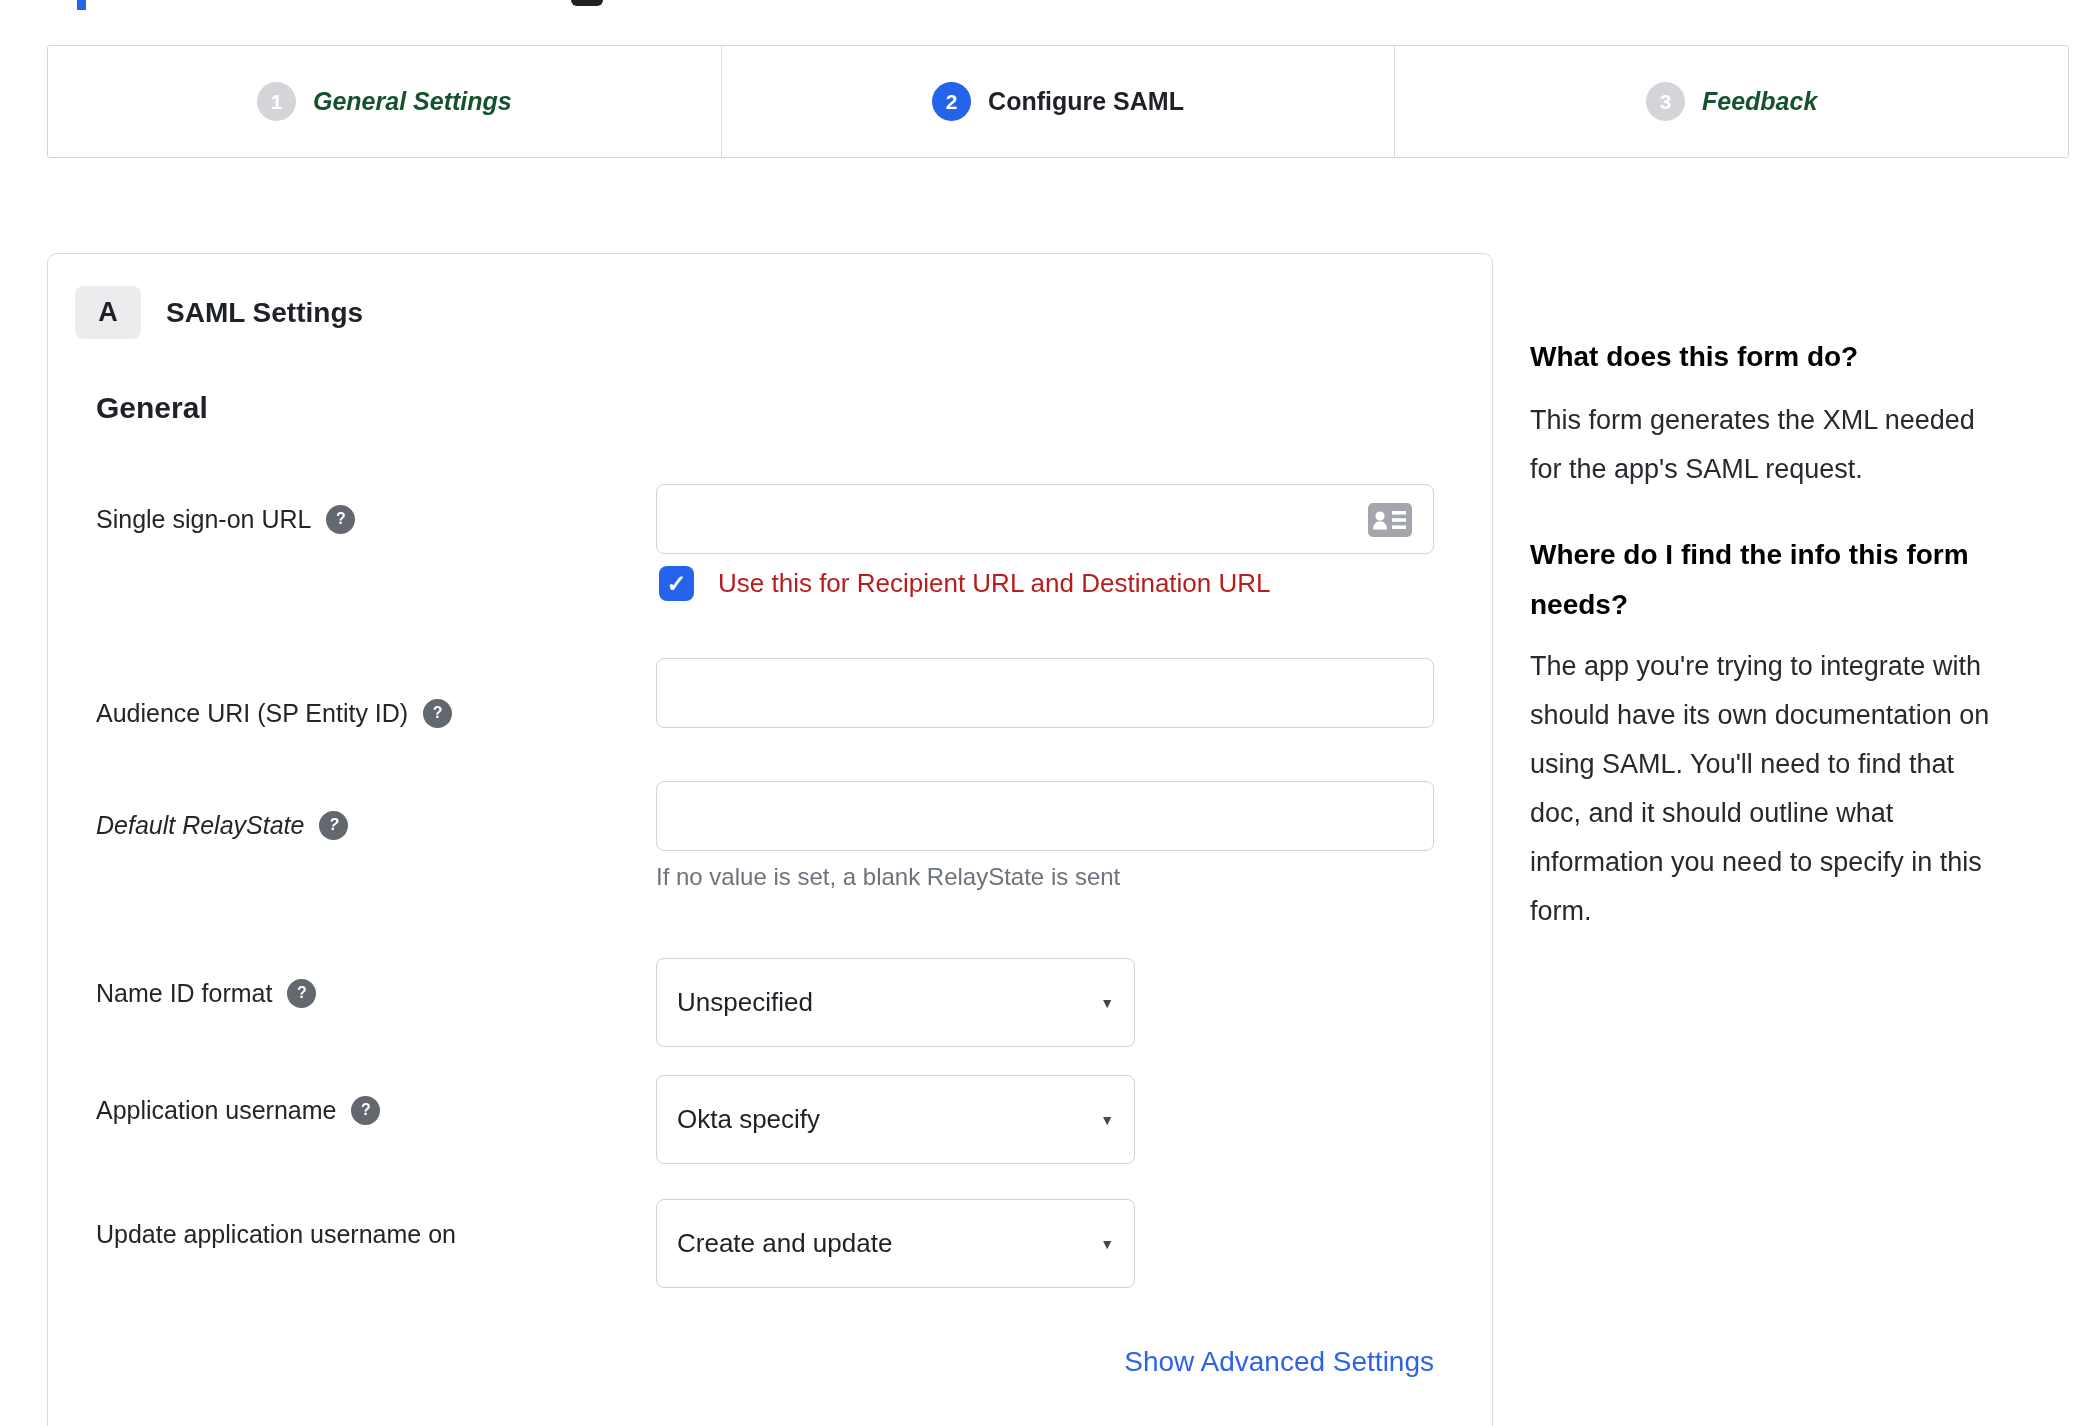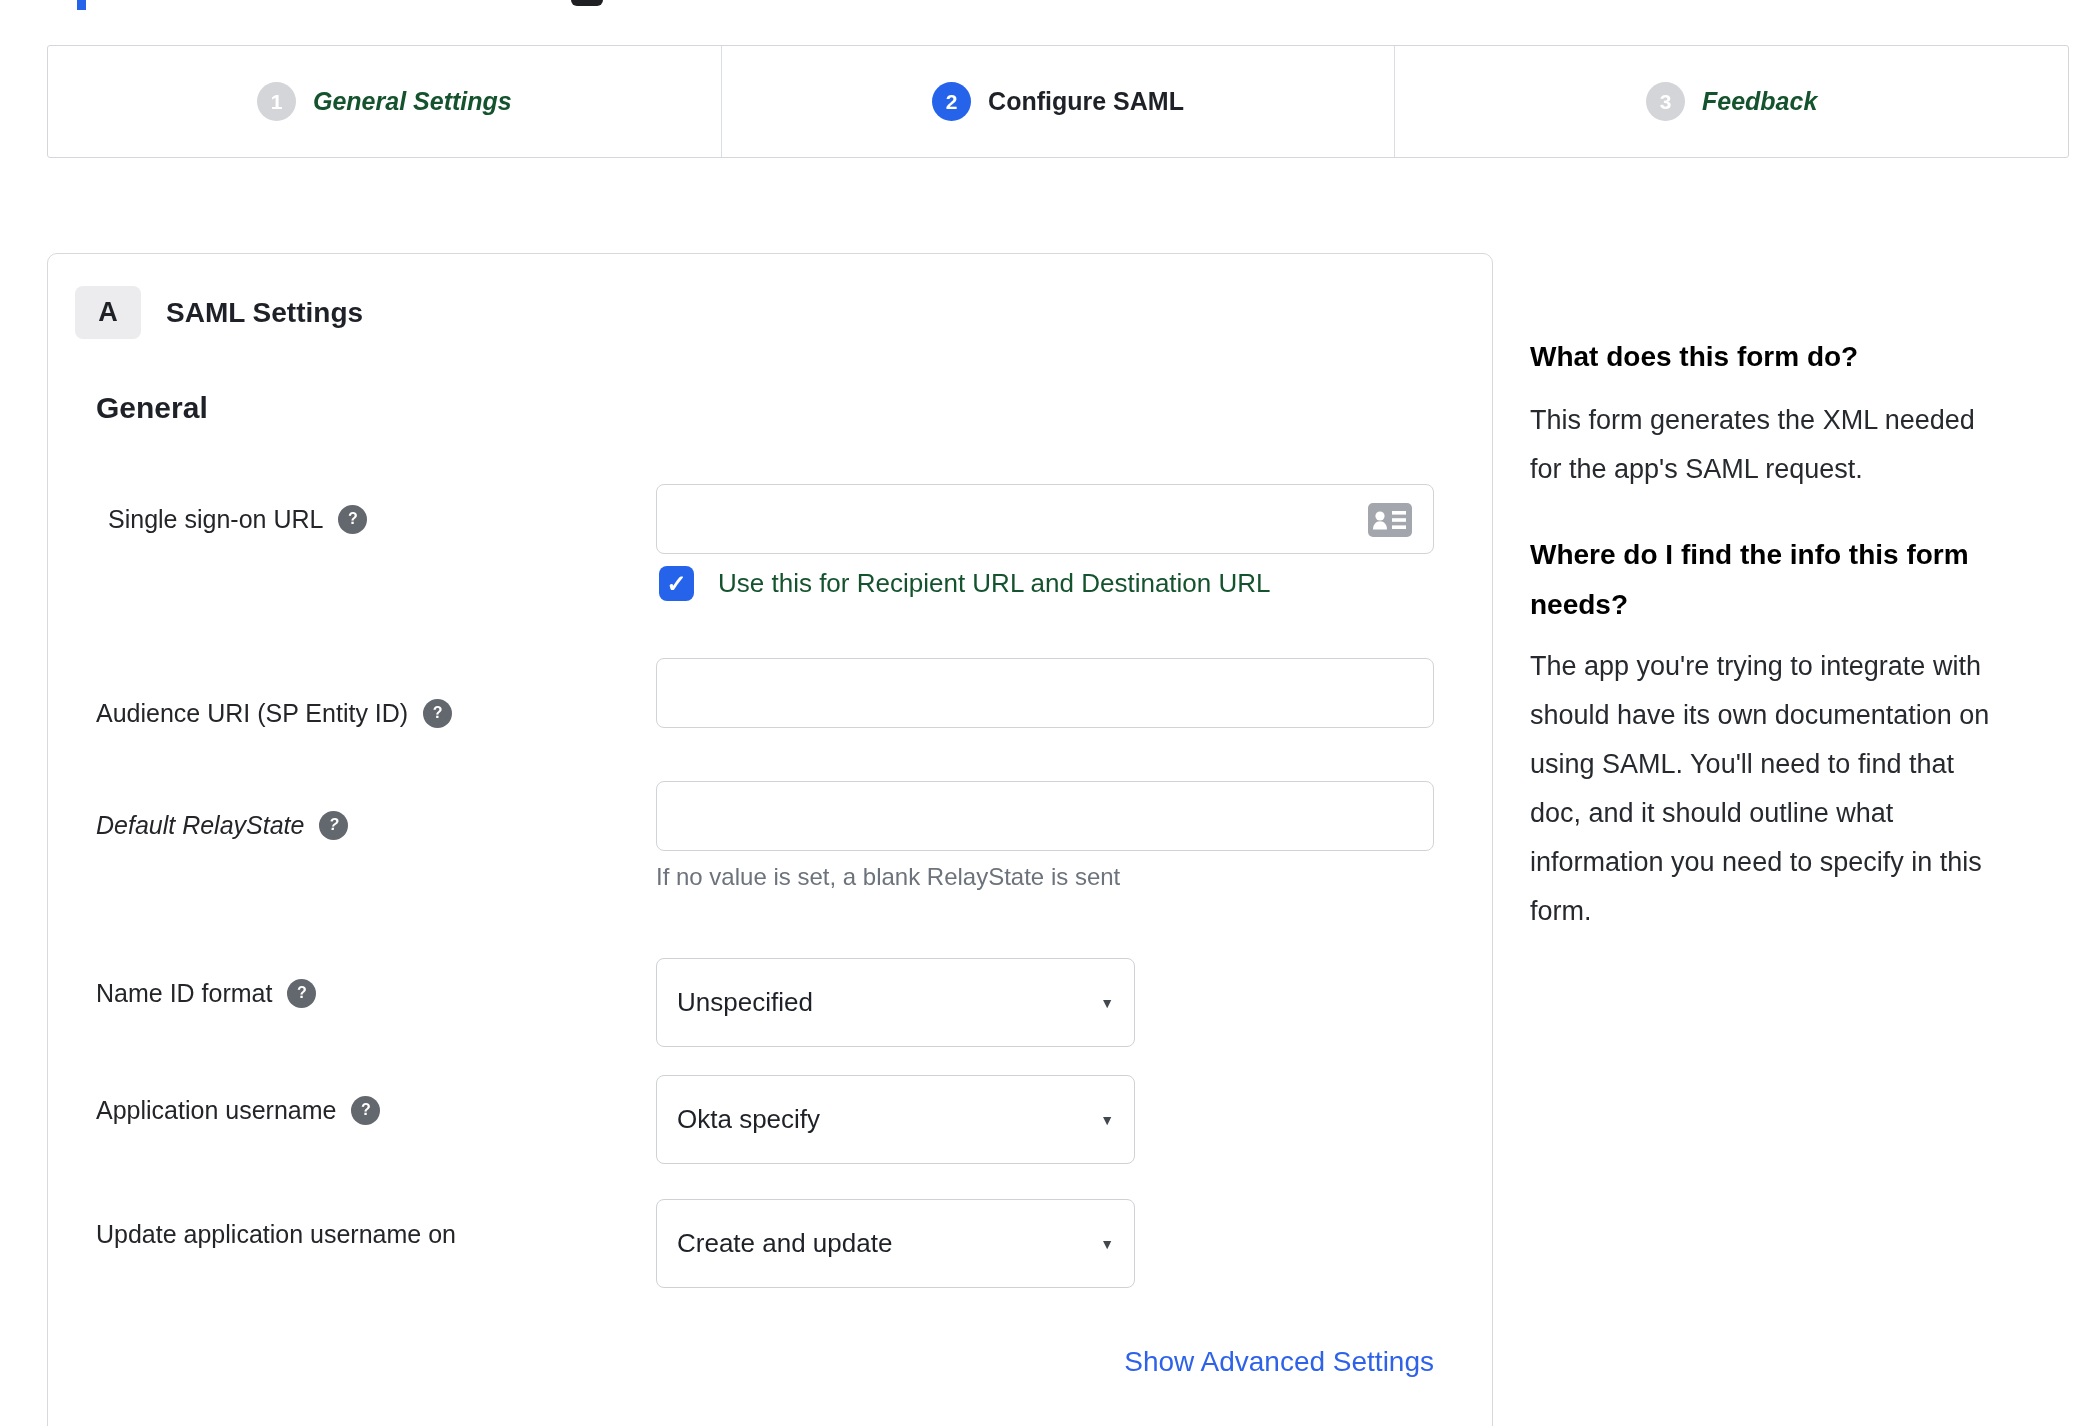--- a/index.html
+++ b/index.html
@@ -45,28 +45,28 @@
   .lab { left:48px; width:545px; display:flex; align-items:center; }
   .txt-input { left:608px; width:778px; height:70px; border:1px solid #d1d3d6;
     border-radius:8px; background:#fff; font-family:"Liberation Sans",sans-serif;
     font-size:26px; color:#1e2127; padding:0 70px 0 20px; outline:none; }
   .sel { left:608px; width:479px; height:89px; border:1px solid #cfd1d5;
     border-radius:8px; background:#fff; display:flex; align-items:center;
     padding:0 20px; font-size:26px; color:#1e2127; cursor:pointer; }
   .sel .caret { margin-left:auto; font-size:14px; color:#43474e; }
 
   
-  .lab-sso      { top:230px; height:70px;margin-left:12px; }
+  .lab-sso      { top:230px; height:70px; }
   .in-sso       { top:230px; }
   .cardicon     { left:1320px; top:249px; width:44px; height:34px; }
   .chk-row      { left:611px; top:312px; display:flex; align-items:center; gap:24px; }
   .checkbox     { width:35px; height:35px; background:#2563eb; border-radius:8px;
                   display:flex; align-items:center; justify-content:center;
                   color:#fff; font-size:24px; font-weight:bold; cursor:pointer; }
-  .chk-label    { font-size:26px; color:#14532d; }
+  .chk-label    { font-size:26px; color:#b91c1c; }
   .lab-aud      { top:424px; height:70px; }
   .in-aud       { top:404px; }
   .lab-relay    { top:536px; height:70px;font-style:italic; }
   .in-relay     { top:527px; }
   .hint         { left:608px; top:609px; font-size:24px; color:#6d737c; }
   .lab-nameid   { top:704px; height:70px; }
   .sel-nameid   { top:704px; }
   .lab-appuser  { top:821px; height:70px; }
   .sel-appuser  { top:821px; }
   .lab-update   { top:945px; height:70px; }

